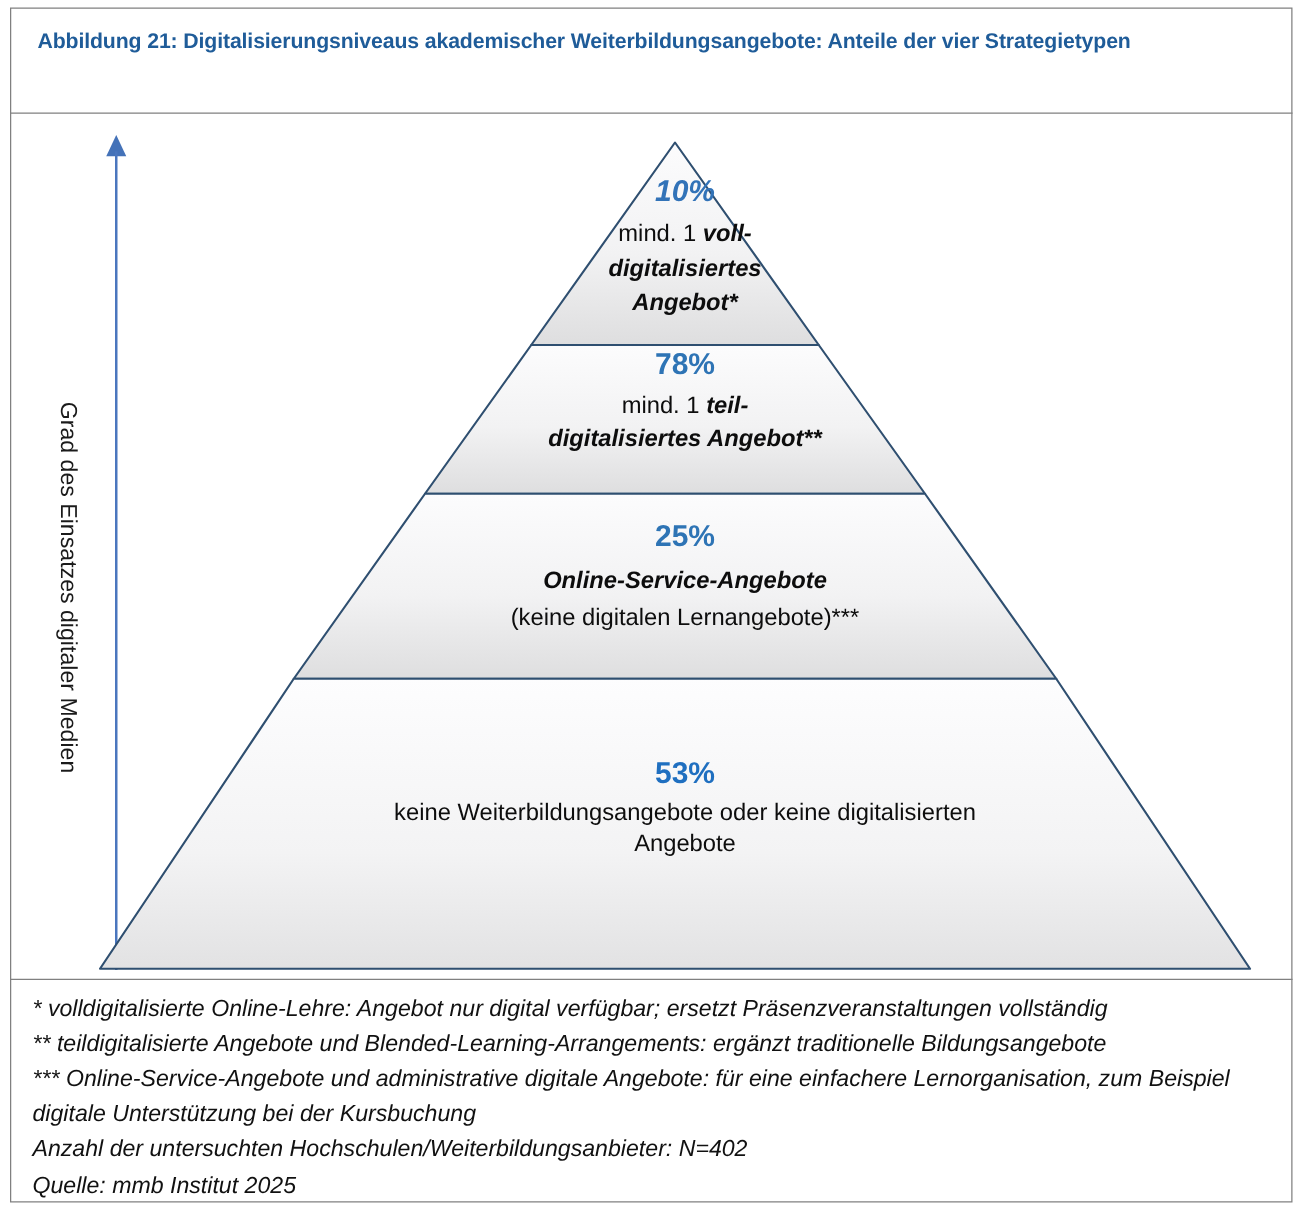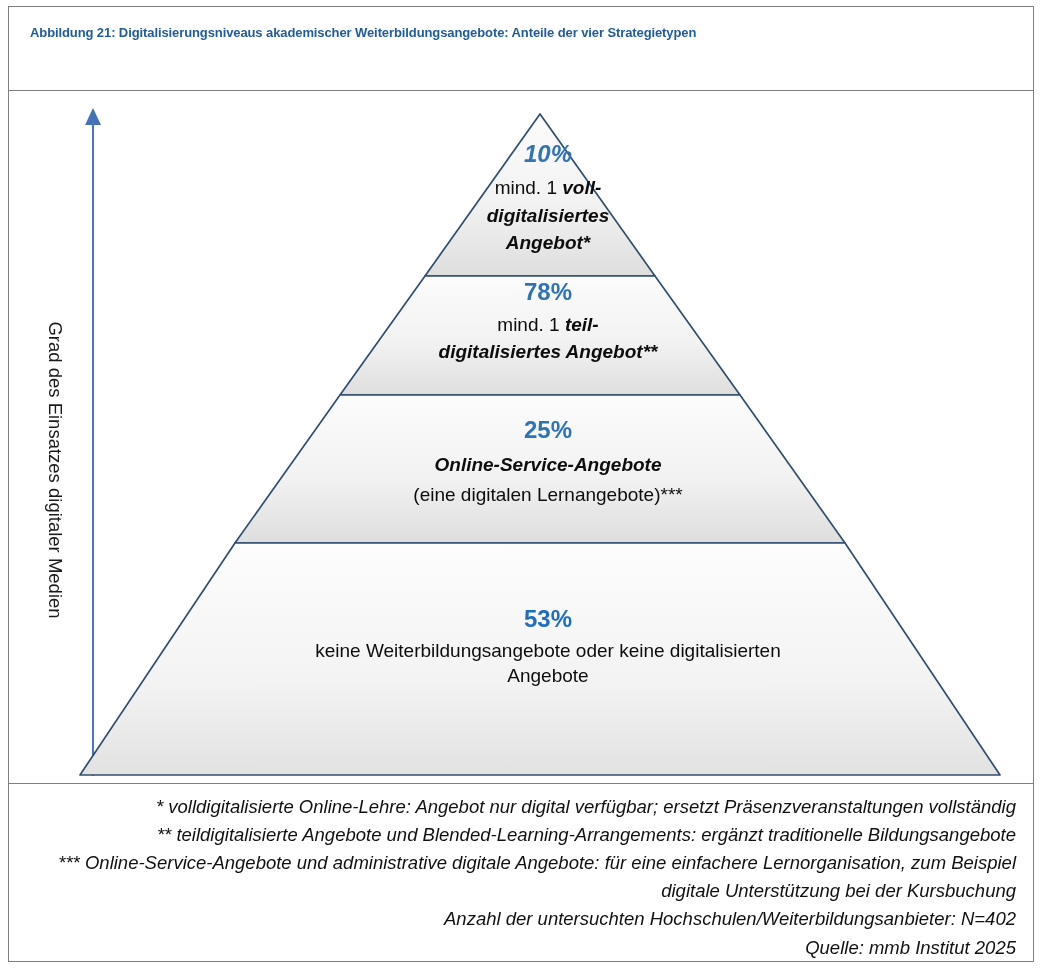--- a/index.html
+++ b/index.html
@@ -38,21 +38,21 @@
     left: 8px;
     top: 6px;
     width: 1026px;
     height: 85px;
     box-sizing: border-box;
     border-bottom: 1.5px solid #808080;
     padding: 11px 22px 0 22px;
   }
   .title-text {
     color: #1F5C99;
-    font-size: 13px;
+    font-size: 17px;
     font-weight: bold;
     line-height: 31px;
     letter-spacing: -0.1px;
   }
 
   
   .plot {
     position: absolute;
     left: 8px;
     top: 91px;
@@ -133,21 +133,20 @@
   
   .notes {
     position: absolute;
     left: 8px;
     top: 783px;
     width: 1026px;
     height: 179px;
     box-sizing: border-box;
     border-top: 1.5px solid #808080;
     padding: 9px 18px 0 18px;
-    text-align: right;
   }
   .note {
     font-style: italic;
     font-size: 18.5px;
     color: #111111;
     line-height: 1.52;
     margin: 0;
   }
 </style>
 </head>
@@ -195,21 +194,21 @@
       <span class="tier-body"><span>mind. 1 </span><b>voll-</b><br><b>digitalisiertes</b><br><b>Angebot*</b></span>
     </div>
 
     <div class="tier-text" id="tier2">
       <span class="pct">78%</span>
       <span class="tier-body"><span>mind. 1 </span><b>teil-</b><br><b>digitalisiertes Angebot**</b></span>
     </div>
 
     <div class="tier-text" id="tier3">
       <span class="pct">25%</span>
-      <span class="tier-body"><b>Online-Service-Angebote</b><br><span>(eine digitalen Lernangebote)***</span></span>
+      <span class="tier-body"><b>Online-Service-Angebote</b><br><span>(keine digitalen Lernangebote)***</span></span>
     </div>
 
     <div class="tier-text" id="tier4">
       <span class="pct bright">53%</span>
       <span class="tier-body"><span>keine Weiterbildungsangebote oder keine digitalisierten</span><br><span>Angebote</span></span>
     </div>
 
   </div>
 
   <div class="notes">

